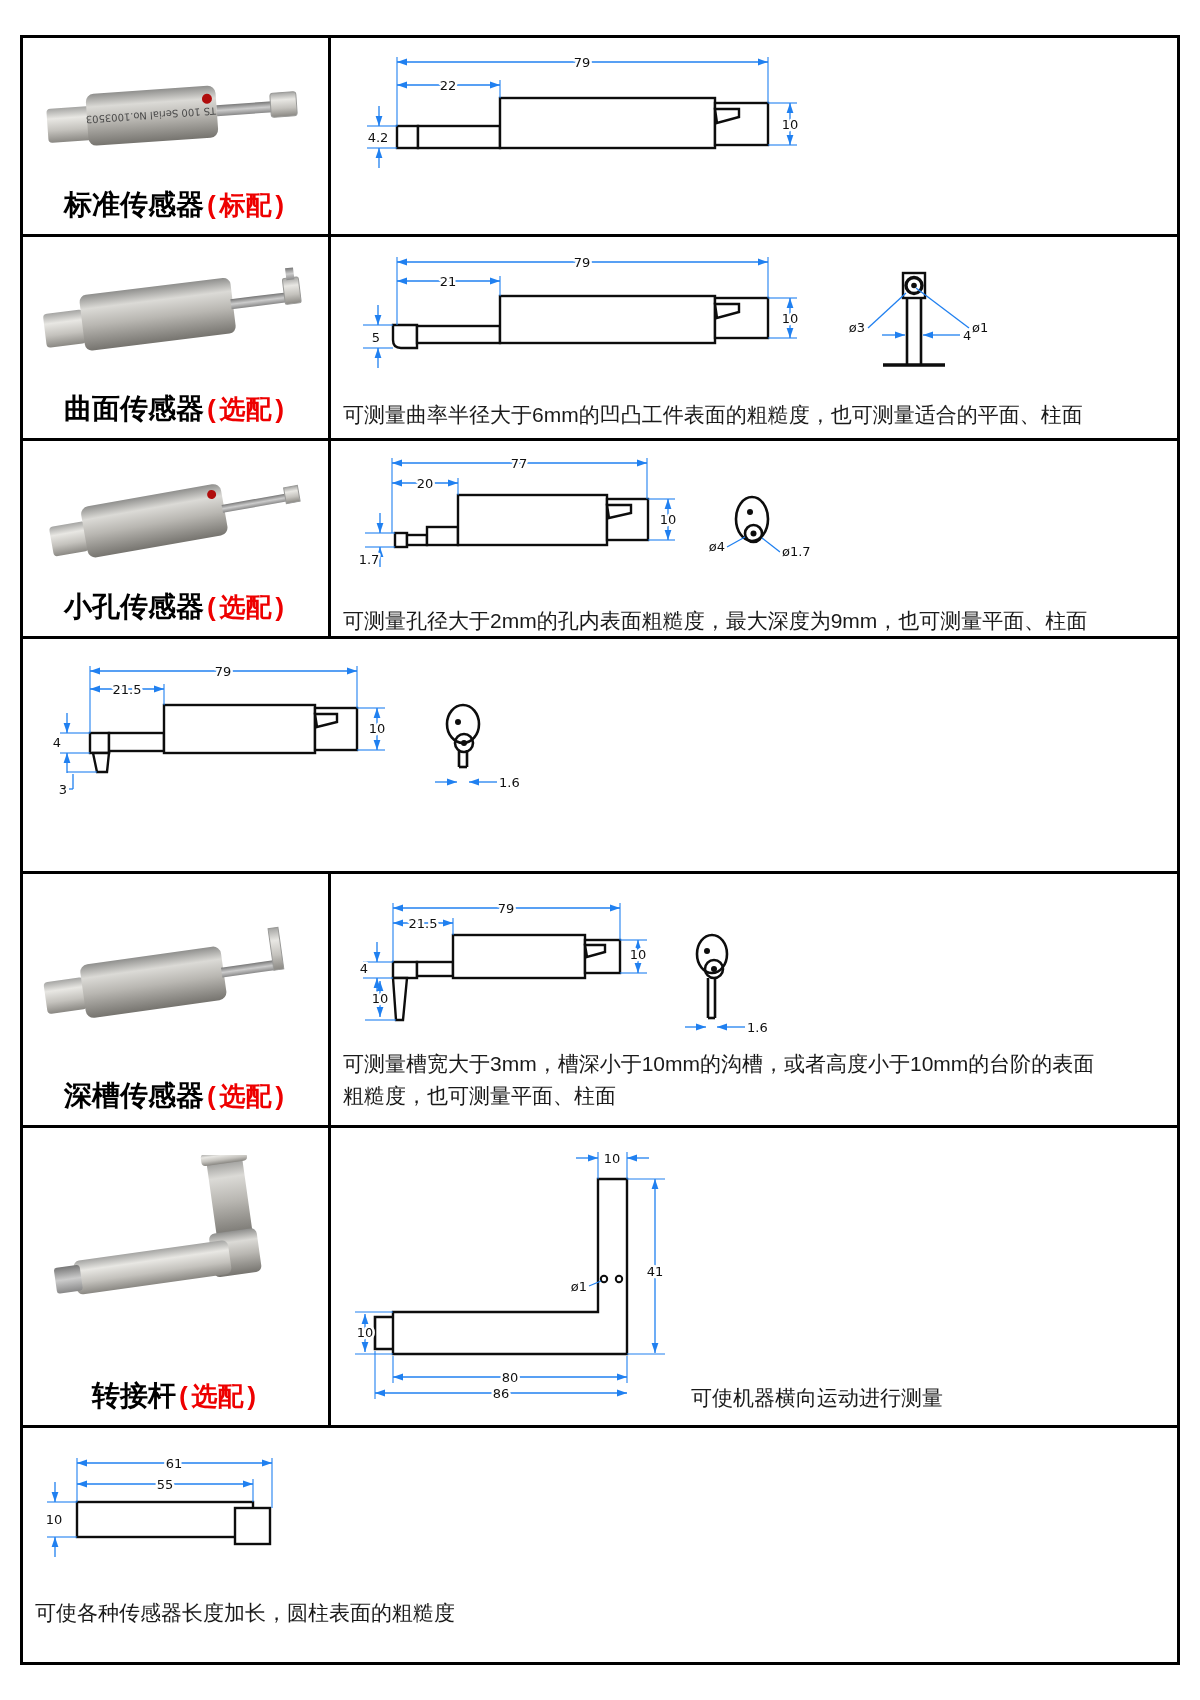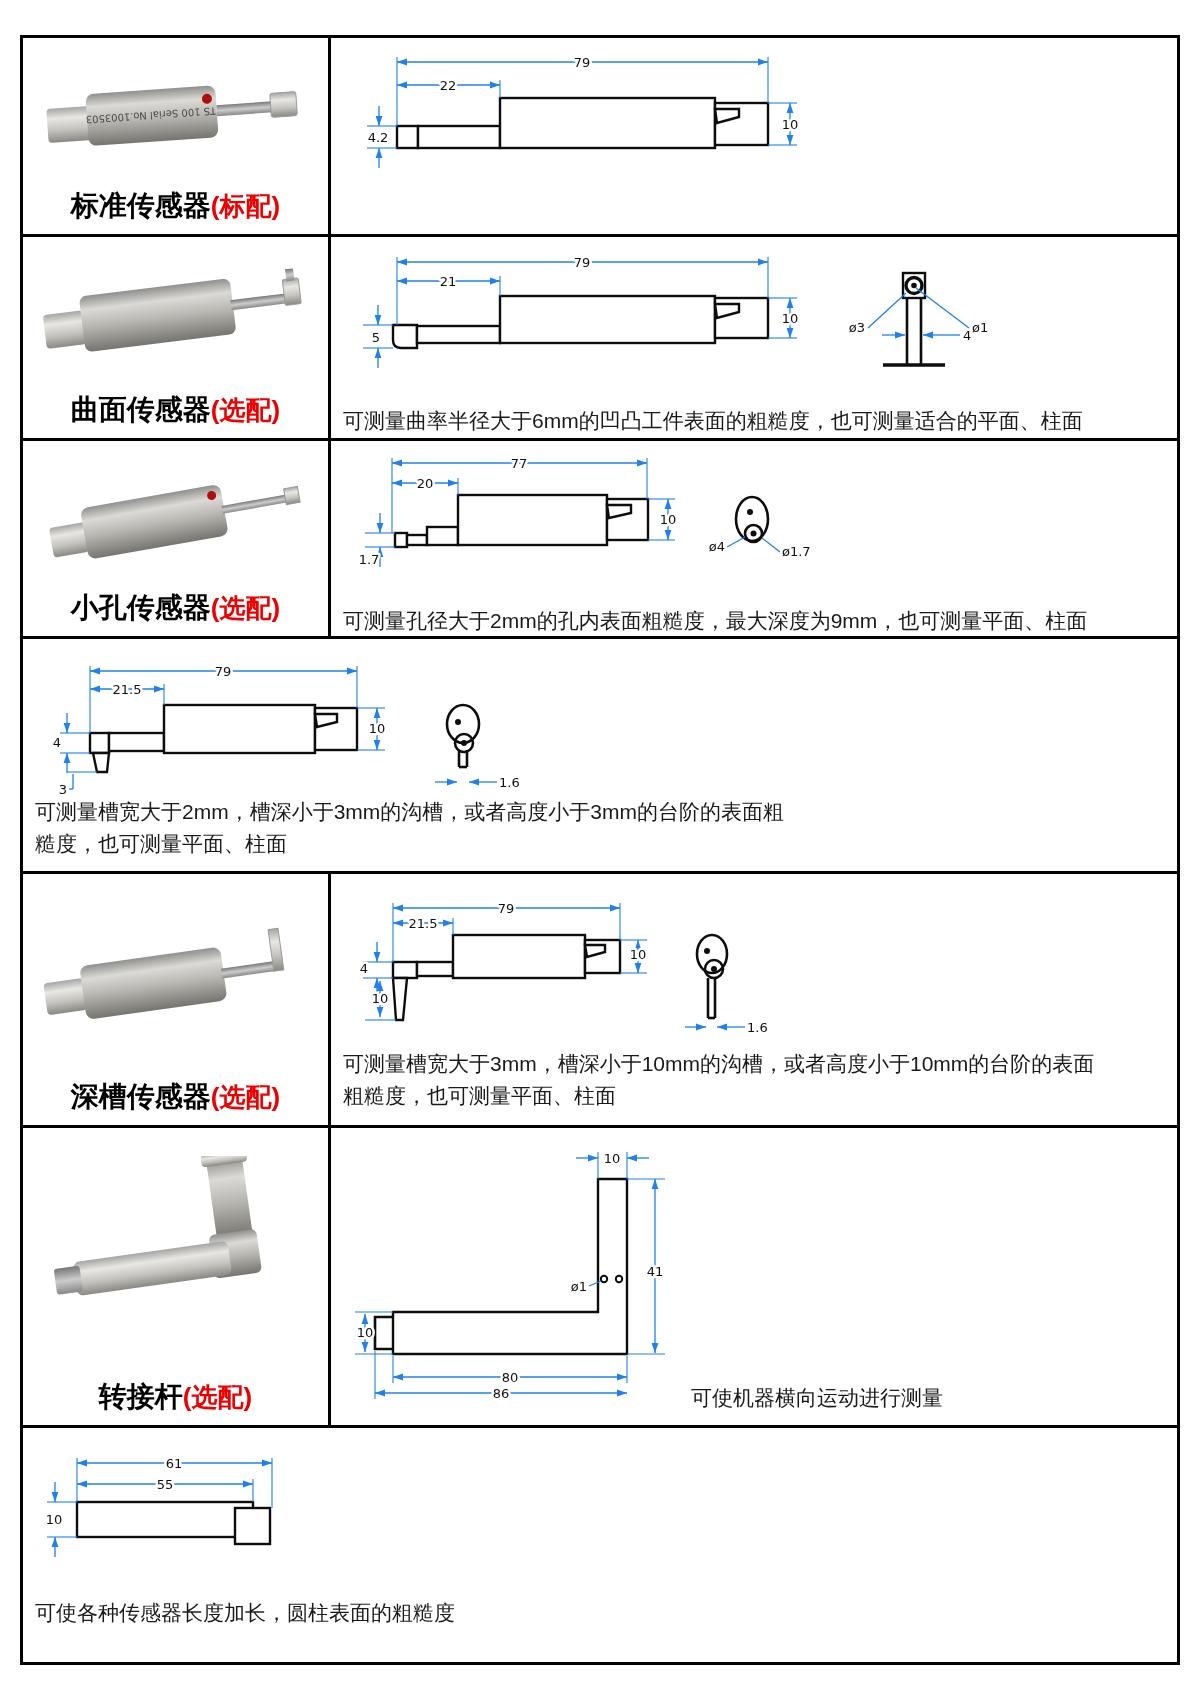--- a/index.html
+++ b/index.html
@@ -4,21 +4,21 @@
 <style>
   html,body{margin:0;padding:0;background:#fff;}
   body{width:1200px;height:1700px;position:relative;font-family:"Liberation Sans",sans-serif;}
   .spec-table{position:absolute;left:20px;top:35px;width:1160px;height:1630px;border:3px solid #000;box-sizing:border-box;}
   .row{display:flex;box-sizing:border-box;border-bottom:3px solid #000;}
   .row:last-child{border-bottom:none;}
   .r1{height:199px}.r2{height:204px}.r3{height:198px}.r4{height:235px}.r5{height:254px}.r6{height:300px}.r7{height:240px}
   .cl{width:308px;box-sizing:border-box;border-right:3px solid #000;display:flex;flex-direction:column;align-items:center;justify-content:flex-end;padding-bottom:14px;}
   .photo{flex:1;display:flex;align-items:center;justify-content:center;width:100%;}
   .label{font-size:28px;font-weight:bold;color:#000;white-space:nowrap;line-height:1;}
-  .label .bd{color:#ee0000;font-size:26px;}
+  .label .bd{color:#ee0000;font-size:26px;font-family:Liberation Mono, monospace;}
   .cr{flex:1;position:relative;box-sizing:border-box;border-radius:10px;}
   .draw{position:absolute;}
   .desc{position:absolute;left:12px;right:10px;font-size:21px;color:#1a1a1a;line-height:1.5;}
   
   .part{fill:#fff;stroke:#0d0d0d;stroke-width:2.4;stroke-linejoin:miter;}
   .partl{fill:none;stroke:#0d0d0d;stroke-width:2.6;}
   .thk{stroke-width:3.4;}
   .dim{stroke:#2080f0;stroke-width:1.3;fill:none;}
   .ext{stroke:#2080f0;stroke-width:1.1;fill:none;}
   svg text{font-family:"DejaVu Sans",sans-serif;font-size:13px;fill:#101010;paint-order:stroke;stroke:#fff;stroke-width:5px;stroke-linejoin:round;}
@@ -156,21 +156,21 @@
           <line class="dim" x1="547" y1="95" x2="570" y2="95" marker-end="url(#ae)"></line>
           <line class="dim" x1="617" y1="95" x2="588" y2="95" marker-end="url(#ae)"></line>
             <line class="dim" x1="617" y1="95" x2="625" y2="95"></line>
           <text x="628" y="100" text-anchor="start">4</text>
           <line class="dim" x1="533" y1="88" x2="571" y2="53"></line>
           <text x="530" y="92" text-anchor="end">ø3</text>
           <line class="dim" x1="581" y1="48" x2="634" y2="88"></line>
           <text x="637" y="92" text-anchor="start">ø1</text>
         </g>
       </svg>
-      <div class="desc" style="bottom:2px">可测量曲率半径大于6mm的凹凸工件表面的粗糙度，也可测量适合的平面、柱面</div>
+      <div class="desc" style="bottom:8px">可测量曲率半径大于6mm的凹凸工件表面的粗糙度，也可测量适合的平面、柱面</div>
     </div>
   </div>
 
   <div class="row r3">
     <div class="cl">
       <div class="photo">
         <svg width="262" height="112" viewBox="0 0 262 112">
           <g transform="rotate(-10 131 56)">
             <rect x="4" y="44" width="36" height="30" rx="4" fill="url(#met2)"></rect>
             <rect x="38" y="30" width="142" height="52" rx="8" fill="url(#met)"></rect>
@@ -265,21 +265,20 @@
           <circle class="dot" cx="437" cy="97" r="3"></circle>
           <line class="partl" x1="432" y1="104" x2="432" y2="121"></line>
             <line class="partl" x1="440" y1="104" x2="440" y2="121"></line>
             <line class="partl" x1="432" y1="121" x2="440" y2="121"></line>
           <line class="dim" x1="408" y1="136" x2="430" y2="136" marker-end="url(#ae)"></line>
           <line class="dim" x1="464" y1="136" x2="442" y2="136" marker-end="url(#ae)"></line>
             <line class="dim" x1="464" y1="136" x2="470" y2="136"></line>
           <text x="472" y="141" text-anchor="start">1.6</text>
         </g>
       </svg>
-      <div class="desc" style="bottom:12px;max-width:760px">可测量槽宽大于2mm，槽深小于3mm的沟槽，或者高度小于3mm的台阶的表面粗糙度，也可测量平面、柱面</div>
     </div>
   </div>
 
   <div class="row r5">
     <div class="cl">
       <div class="photo">
         <svg width="268" height="120" viewBox="0 0 268 120">
           <g transform="rotate(-8 134 60)">
             <rect x="2" y="46" width="40" height="32" rx="4" fill="url(#met2)"></rect>
             <rect x="40" y="34" width="142" height="54" rx="8" fill="url(#met)"></rect>

